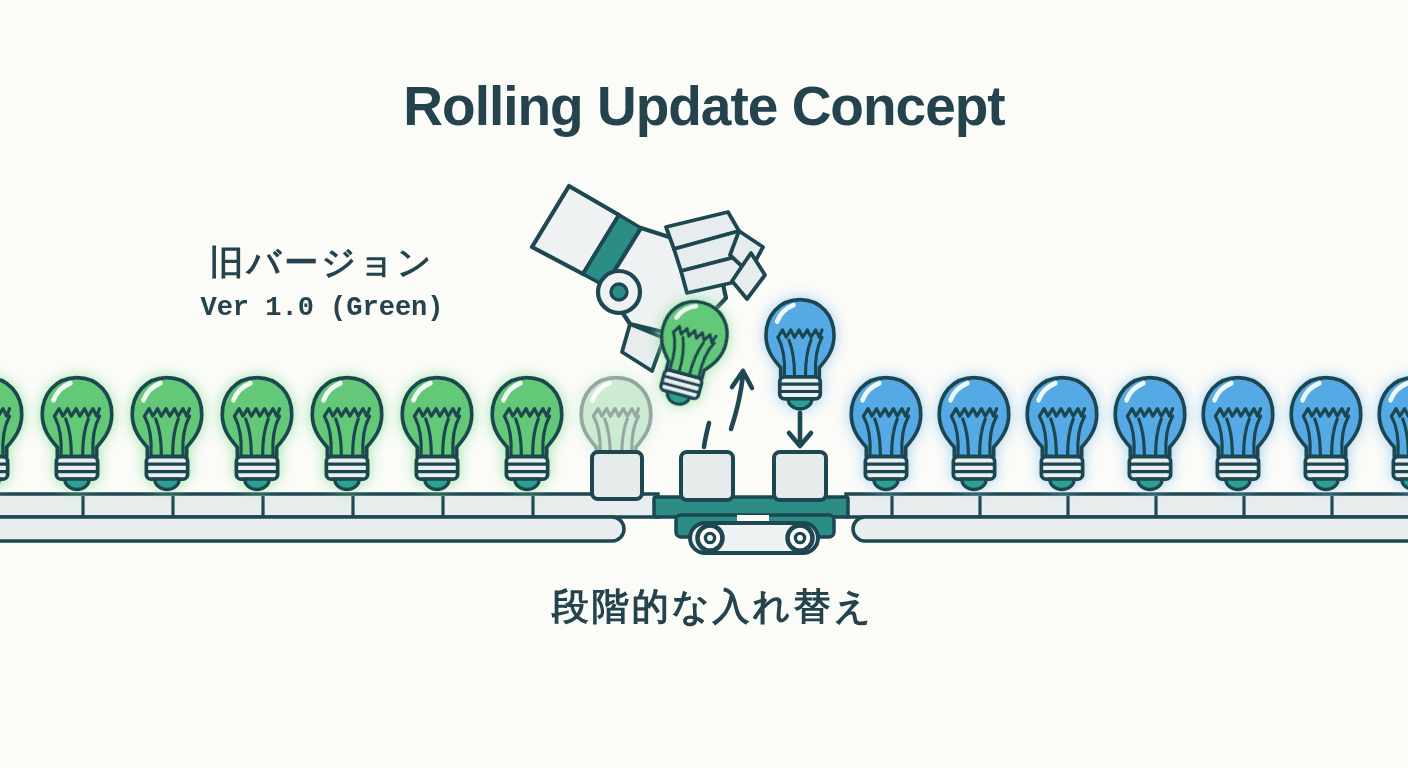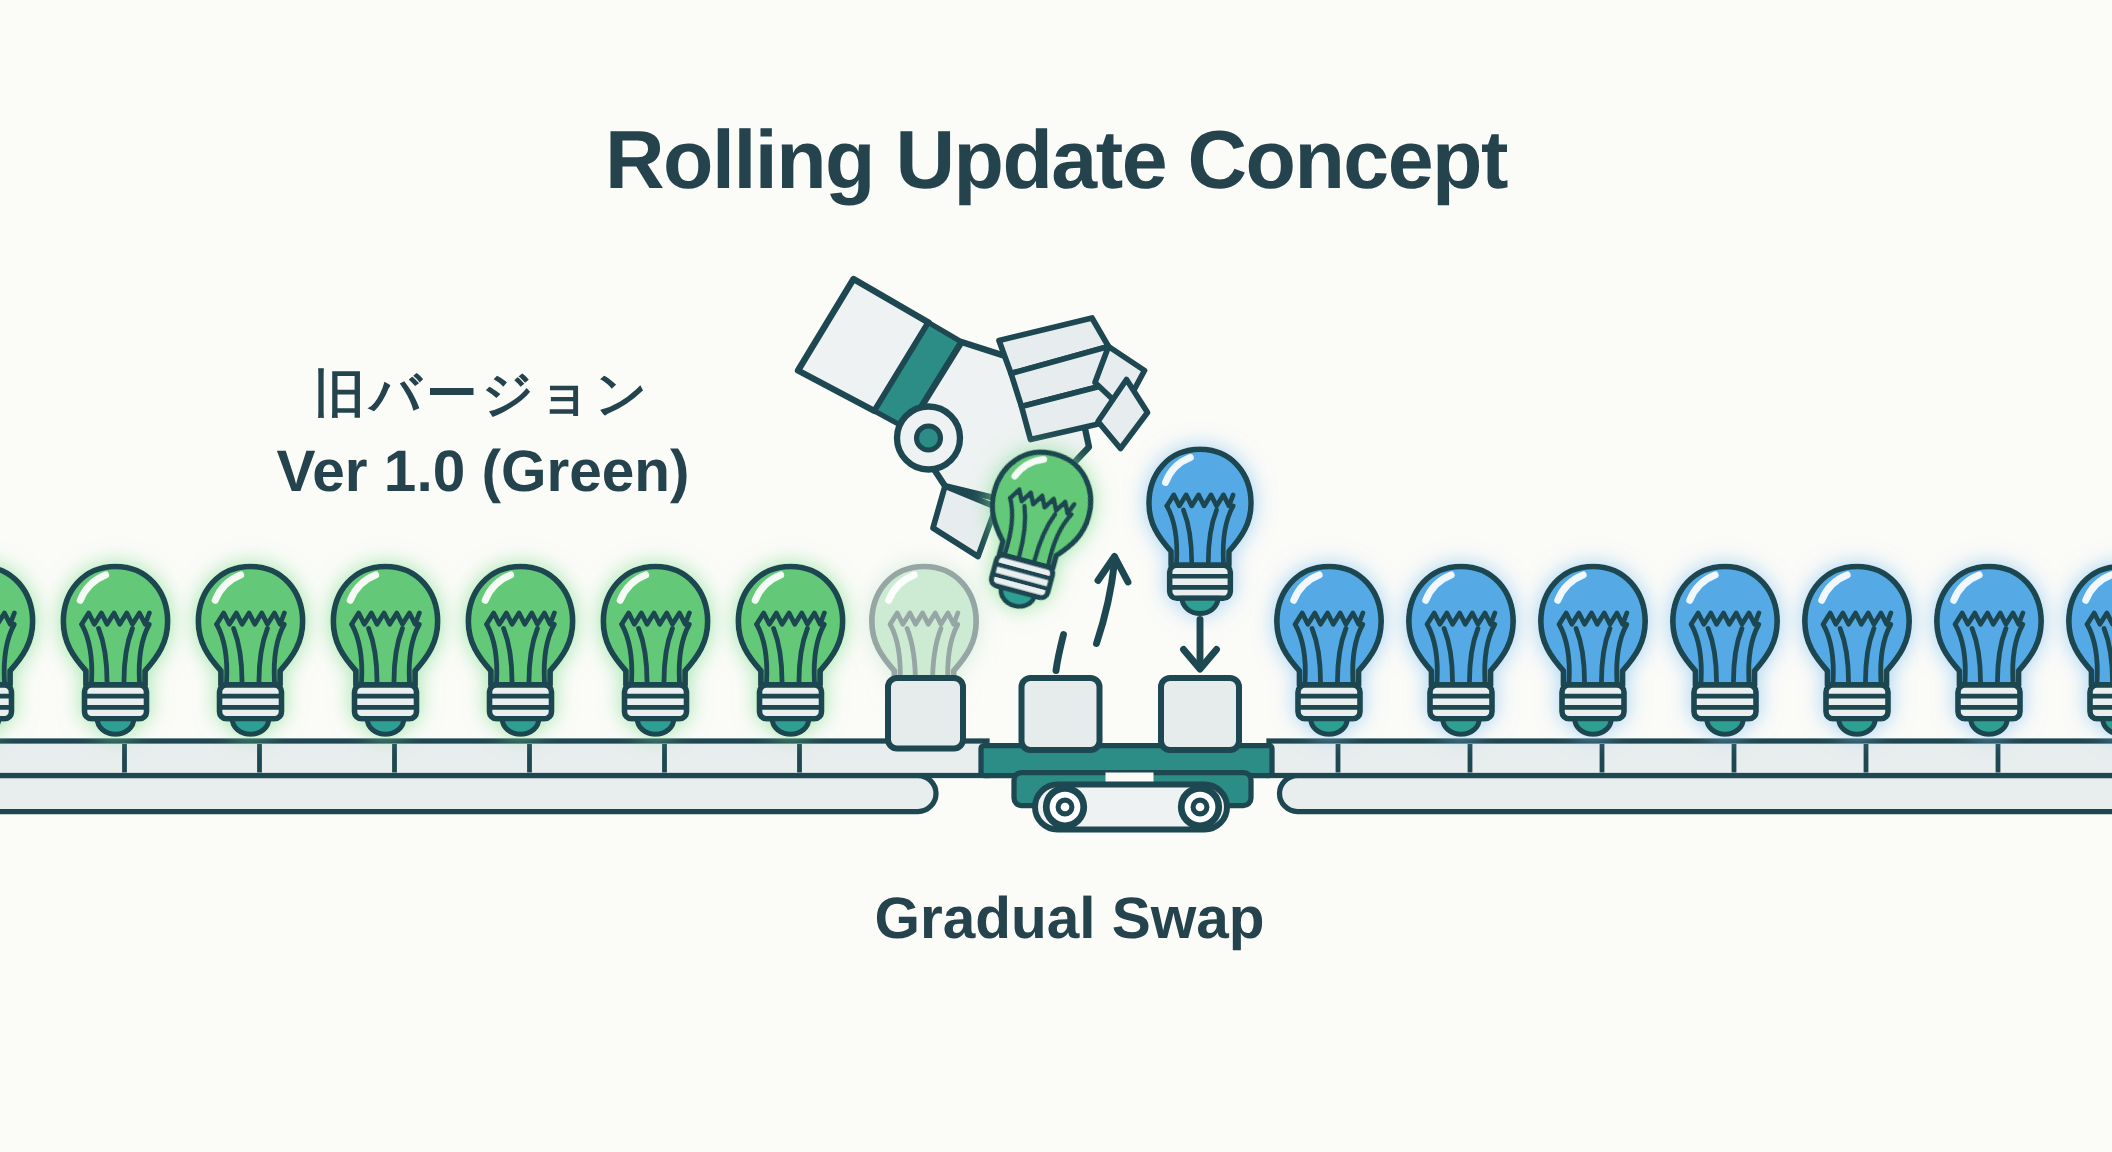--- a/index.html
+++ b/index.html
@@ -10,21 +10,21 @@
   }
   .canvas{position:relative;width:1408px;height:768px;}
   #artwork{position:absolute;left:0;top:0;}
   h1.title{
     position:absolute;left:0;right:0;top:74px;margin:0;
     text-align:center;font-size:55px;font-weight:bold;
     letter-spacing:-1px;color:#24434d;
   }
   .label{position:absolute;text-align:center;color:#24434d;}
   .label .jp{font-size:34px;font-weight:bold;letter-spacing:3px;white-space:nowrap;}
-  .label .en{font-size:39px;font-weight:bold;margin-top:7px;white-space:nowrap;}
+  .label .en{font-size:27px;font-weight:bold;margin-top:7px;white-space:nowrap;font-family:Liberation Mono, monospace;}
   .label-left{left:162px;top:240px;width:320px;}
   .label-right{left:946px;top:240px;width:320px;}
   .label-bottom{left:508px;top:582px;width:410px;}
   .label-bottom .jp{font-size:37px;}
   .label-bottom .en{margin-top:9px;}
 
   
   .bulb-green{--fill:#64c878;--outline:#1d4751;--base:#e9eeef;--tip:#2fa093;filter:url(#glowG);}
   .bulb-blue{--fill:#55aae6;--outline:#1d4751;--base:#e9eeef;--tip:#2fa093;filter:url(#glowB);}
   .bulb-faded{--fill:#cdebd2;--outline:#95a6a4;--base:#e9eeef;--tip:#66b3a4;filter:url(#glowF);}
@@ -177,16 +177,16 @@
 
   <div class="label label-left">
     <div class="jp">旧バージョン</div>
     <div class="en">Ver 1.0 (Green)</div>
   </div>
 
   <div class="label label-right">
   </div>
 
   <div class="label label-bottom">
-    <div class="en">Gradual Swap</div>
+    <div class="jp">段階的な入れ替え</div>
   </div>
 
 </div>
 
 </body></html>

